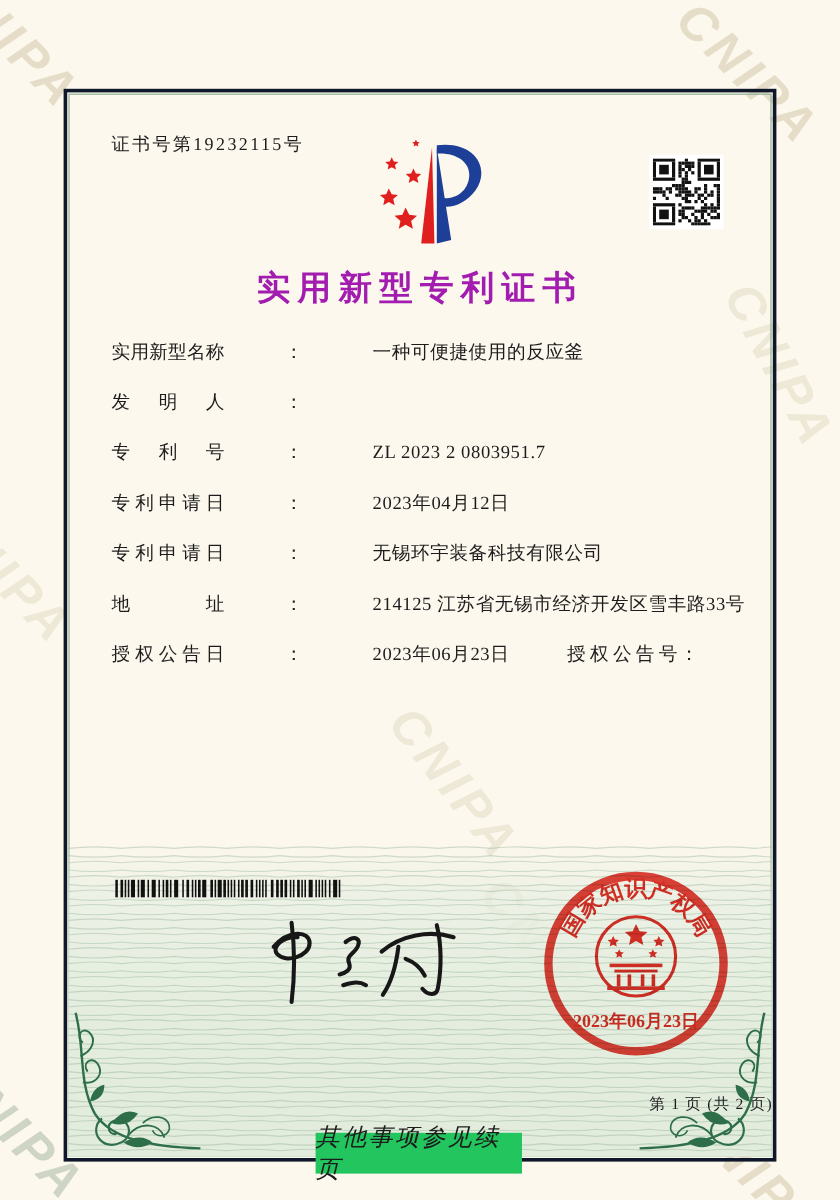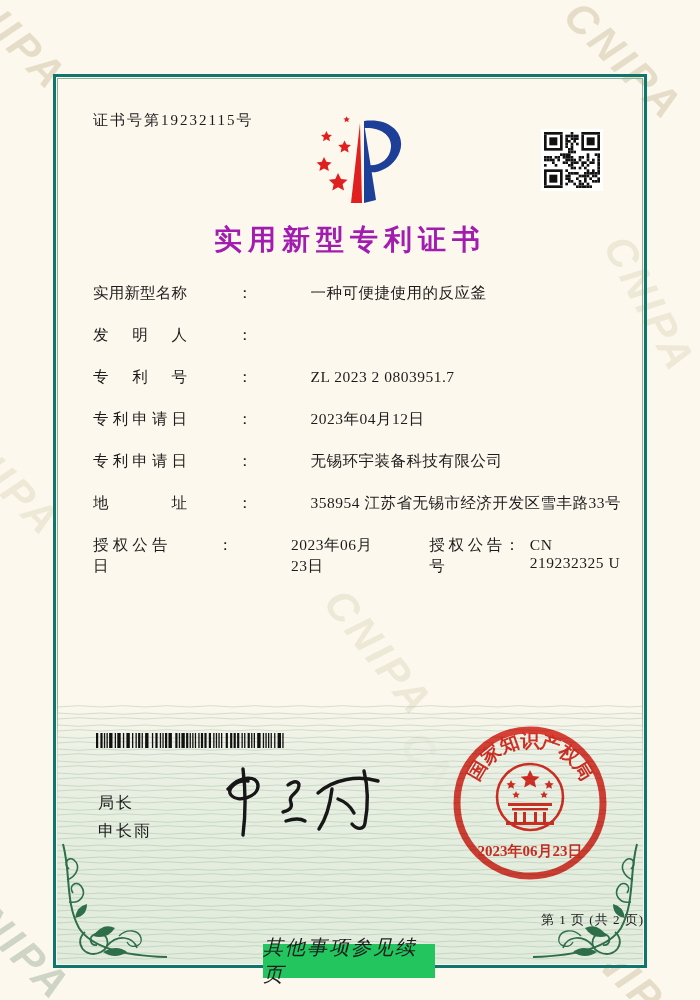--- a/index.html
+++ b/index.html
@@ -7,21 +7,21 @@
         font-family:"Liberation Serif","DejaVu Serif",serif;color:#1c1c1c;}
   
   .wm{position:absolute;font-family:"Liberation Sans","DejaVu Sans",sans-serif;
       font-weight:700;font-style:italic;font-size:42px;letter-spacing:4px;
       color:rgba(210,198,170,.55);transform:rotate(45deg);transform-origin:left top;
       pointer-events:none;z-index:1;white-space:nowrap;}
   .wm.green{color:rgba(160,178,158,.5);}
   .wm.faint{color:rgba(214,204,180,.38);}
   
   #cert{position:absolute;left:53px;top:74px;width:594px;height:894px;box-sizing:border-box;
-        border:3px solid #0f766e;z-index:2;}
+        border:3px solid #0f172a;z-index:2;}
   #cert::before{content:"";position:absolute;inset:1px;border:1px solid #8fb098;pointer-events:none;}
   
   #band{position:absolute;left:1px;right:1px;bottom:1px;height:262px;
         background:linear-gradient(180deg,rgba(232,240,228,0) 0%,rgba(230,238,226,.75) 18%,#e4edde 55%,#e2ecdc 100%);}
   #band svg{position:absolute;inset:0;}
   
   .certno{position:absolute;left:37px;top:34px;font-size:15px;letter-spacing:2px;}
   #logo{position:absolute;left:240px;top:36px;}
   #qr{position:absolute;left:485px;top:52px;width:62px;height:62px;background:#fff;padding:3px;box-sizing:border-box;}
   .title{position:absolute;left:0;top:144px;width:100%;text-align:center;
@@ -332,30 +332,29 @@
         <span class="fvalue">2023年04月12日</span>
       </div>
       <div class="row">
         <span class="flabel">专利申请日</span>
           <span class="fcolon">：</span>
         <span class="fvalue">无锡环宇装备科技有限公司</span>
       </div>
       <div class="row">
         <span class="flabel">地址</span>
           <span class="fcolon">：</span>
-        <span class="fvalue">358954 江苏省无锡市经济开发区雪丰路33号</span>
+        <span class="fvalue">214125 江苏省无锡市经济开发区雪丰路33号</span>
       </div>
       <div class="row">
         <span class="flabel">授权公告日</span>
           <span class="fcolon">：</span>
         <span class="fvalue">2023年06月23日</span>
         <span class="pair2">
           <span class="flabel">授权公告号</span>
             <span class="fcolon">：</span>
-          <span class="fvalue">CN 219232325 U</span>
         </span>
       </div>
     </div>
 
 
     <svg id="barcode" width="190" height="15">
         <rect x="0" y="0" width="2.2" height="15" fill="#111"></rect>
         <rect x="4.4" y="0" width="2.2" height="15" fill="#111"></rect>
         <rect x="7.9" y="0" width="1.3" height="15" fill="#111"></rect>
         <rect x="10.500000000000002" y="0" width="1.3" height="15" fill="#111"></rect>
@@ -402,24 +401,20 @@
         <rect x="161.2" y="0" width="3.4" height="15" fill="#111"></rect>
         <rect x="166.79999999999998" y="0" width="1.3" height="15" fill="#111"></rect>
         <rect x="169.4" y="0" width="1.3" height="15" fill="#111"></rect>
         <rect x="172.00000000000003" y="0" width="1.3" height="15" fill="#111"></rect>
         <rect x="174.60000000000005" y="0" width="1.3" height="15" fill="#111"></rect>
         <rect x="178.10000000000005" y="0" width="1.3" height="15" fill="#111"></rect>
         <rect x="181.60000000000005" y="0" width="3.4" height="15" fill="#111"></rect>
         <rect x="186.30000000000007" y="0" width="1.3" height="15" fill="#111"></rect>
       </svg>
 
-    <div class="signer">
-      <div>局长</div>
-      <div>申长雨</div>
-    </div>
 
     <svg id="signature" width="190" height="78" viewBox="0 0 190 78">
       <g fill="none" stroke="#171717" stroke-width="3.4" stroke-linecap="round" stroke-linejoin="round">
         <path d="M22 26 C 34 12, 52 12, 52 23 C 52 34, 32 40, 25 32 C 20 26, 30 17, 42 18"></path>
         <path d="M37 6 C 39 22, 40 48, 37 72"></path>
         <path d="M82 22 c 8 -6, 13 -3, 10 4 c -3 6, -10 7, -7 14 c 2 5, -3 8, -8 9"></path>
         <path d="M80 58 c 9 -3, 14 -3, 19 0"></path>
         <path d="M112 30 C 128 16, 152 12, 172 18"></path>
         <path d="M158 8 C 162 24, 162 44, 159 60 c -1 7, -8 7, -13 1"></path>
         <path d="M126 26 C 124 42, 120 56, 113 66"></path>

